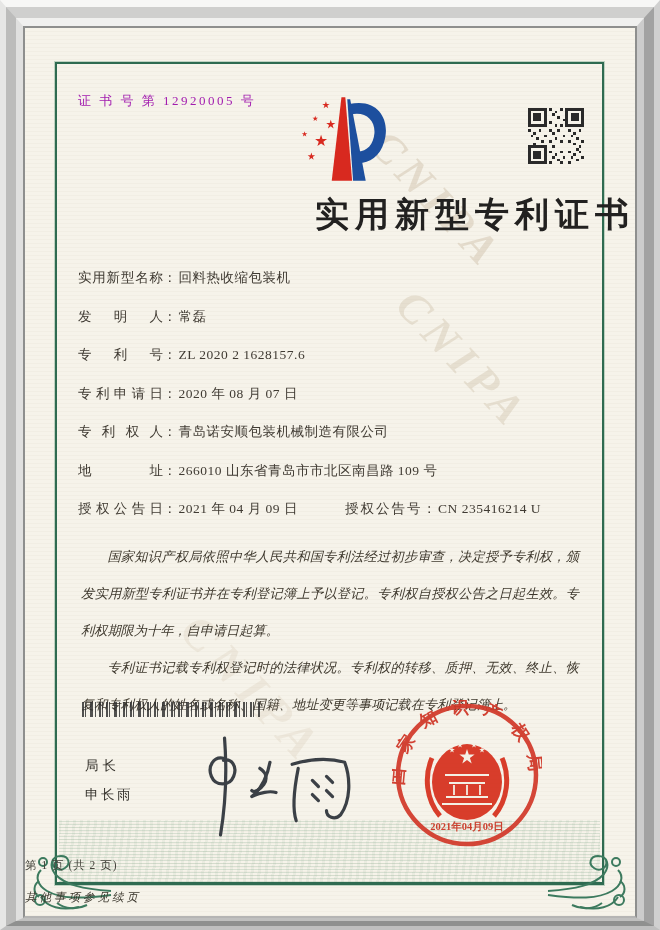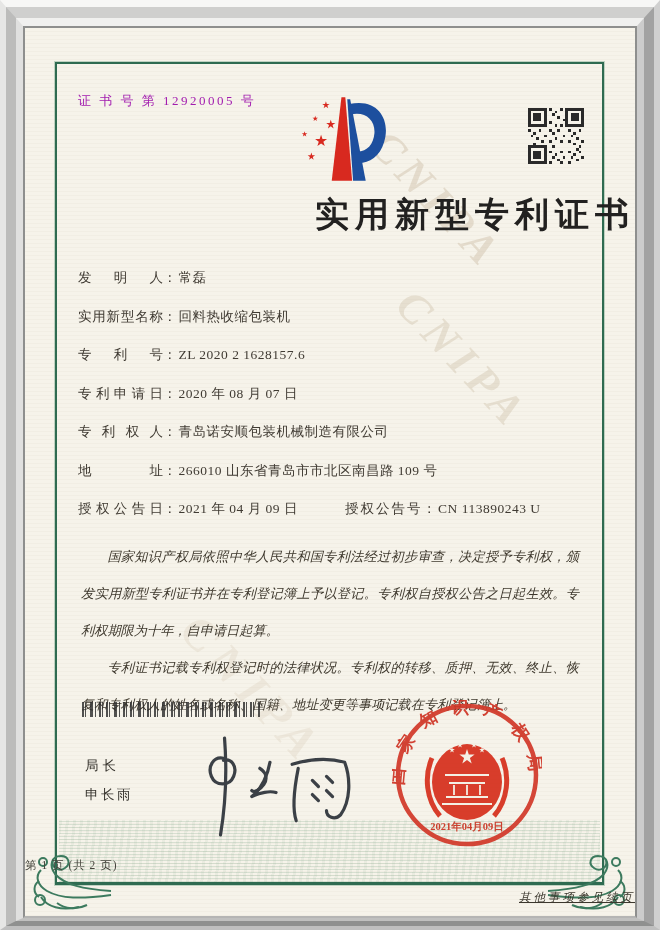--- a/index.html
+++ b/index.html
@@ -53,22 +53,22 @@
     background:repeating-linear-gradient(90deg,#2d2d2d 0 2px,transparent 2px 3px,#2d2d2d 3px 4px,
       transparent 4px 8px,#2d2d2d 8px 11px,transparent 11px 13px,#2d2d2d 13px 14px,transparent 14px 17px,
       #2d2d2d 17px 19px,transparent 19px 20px,#2d2d2d 20px 21px,transparent 21px 24px);}
   .director{position:absolute;left:60px;top:729px;font-size:13.5px;color:#35322c;}
   .director .t{letter-spacing:4px;}
   .director .n{margin-top:11px;letter-spacing:2.5px;}
   .signature{position:absolute;left:168px;top:706px;width:162px;height:106px;}
   .seal{position:absolute;left:367px;top:672px;width:150px;height:150px;opacity:.93;}
   .page-info{position:absolute;left:0;right:0;top:830px;font-size:11.5px;
     color:#44443c;letter-spacing:1px;}
-  .footer-note{position:absolute;left:0;right:0;top:862px;text-align:right;font-size:11.5px;
-    color:#3c382e;letter-spacing:3px;font-style:italic;text-decoration:underline;}
+  .footer-note{position:absolute;left:0;right:0;top:862px;text-align:left;font-size:11.5px;
+    color:#3c382e;letter-spacing:3px;font-style:italic;}
 </style>
 </head>
 <body>
 
 <div class="frame1"></div>
 <div class="frame2"></div>
 <div class="frame3"></div>
 <div class="frame4"></div>
 
 <div class="paper">
@@ -189,41 +189,41 @@
         <rect x="20" y="18" width="1" height="1"></rect>
       <rect x="15" y="20" width="1" height="1"></rect>
         <rect x="18" y="15" width="1" height="1"></rect>
     </g>
   </svg>
 
   <div class="title">实用新型专利证书</div>
 
   <div class="fields">
     <div class="field-row">
+      <span class="flabel">实用新型名称</span><span class="colon">：</span><span class="fvalue">回料热收缩包装机</span>
+    </div>
+    <div class="field-row">
       <span class="flabel">发明人</span><span class="colon">：</span><span class="fvalue">常磊</span>
-    </div>
-    <div class="field-row">
-      <span class="flabel">实用新型名称</span><span class="colon">：</span><span class="fvalue">回料热收缩包装机</span>
     </div>
     <div class="field-row">
       <span class="flabel">专利号</span><span class="colon">：</span><span class="fvalue">ZL 2020 2 1628157.6</span>
     </div>
     <div class="field-row">
       <span class="flabel">专利申请日</span><span class="colon">：</span><span class="fvalue">2020 年 08 月 07 日</span>
     </div>
     <div class="field-row">
       <span class="flabel">专利权人</span><span class="colon">：</span><span class="fvalue">青岛诺安顺包装机械制造有限公司</span>
     </div>
     <div class="field-row">
       <span class="flabel">地址</span><span class="colon">：</span><span class="fvalue">266010 山东省青岛市市北区南昌路 109 号</span>
     </div>
     <div class="field-row">
       <span class="flabel">授权公告日</span><span class="colon">：</span><span class="fvalue">2021 年 04 月 09 日</span>
       <span class="grant2">
-        <span class="flabel2">授权公告号</span><span class="colon">：</span><span class="fvalue">CN 113890243 U</span>
+        <span class="flabel2">授权公告号</span><span class="colon">：</span><span class="fvalue">CN 235416214 U</span>
       </span>
     </div>
   </div>
 
   <div class="paragraphs">
     <p>国家知识产权局依照中华人民共和国专利法经过初步审查，决定授予专利权，颁发实用新型专利证书并在专利登记簿上予以登记。专利权自授权公告之日起生效。专利权期限为十年，自申请日起算。</p>
     <p>专利证书记载专利权登记时的法律状况。专利权的转移、质押、无效、终止、恢复和专利权人的姓名或名称、国籍、地址变更等事项记载在专利登记簿上。</p>
   </div>
 
   <div class="barcode"></div>

